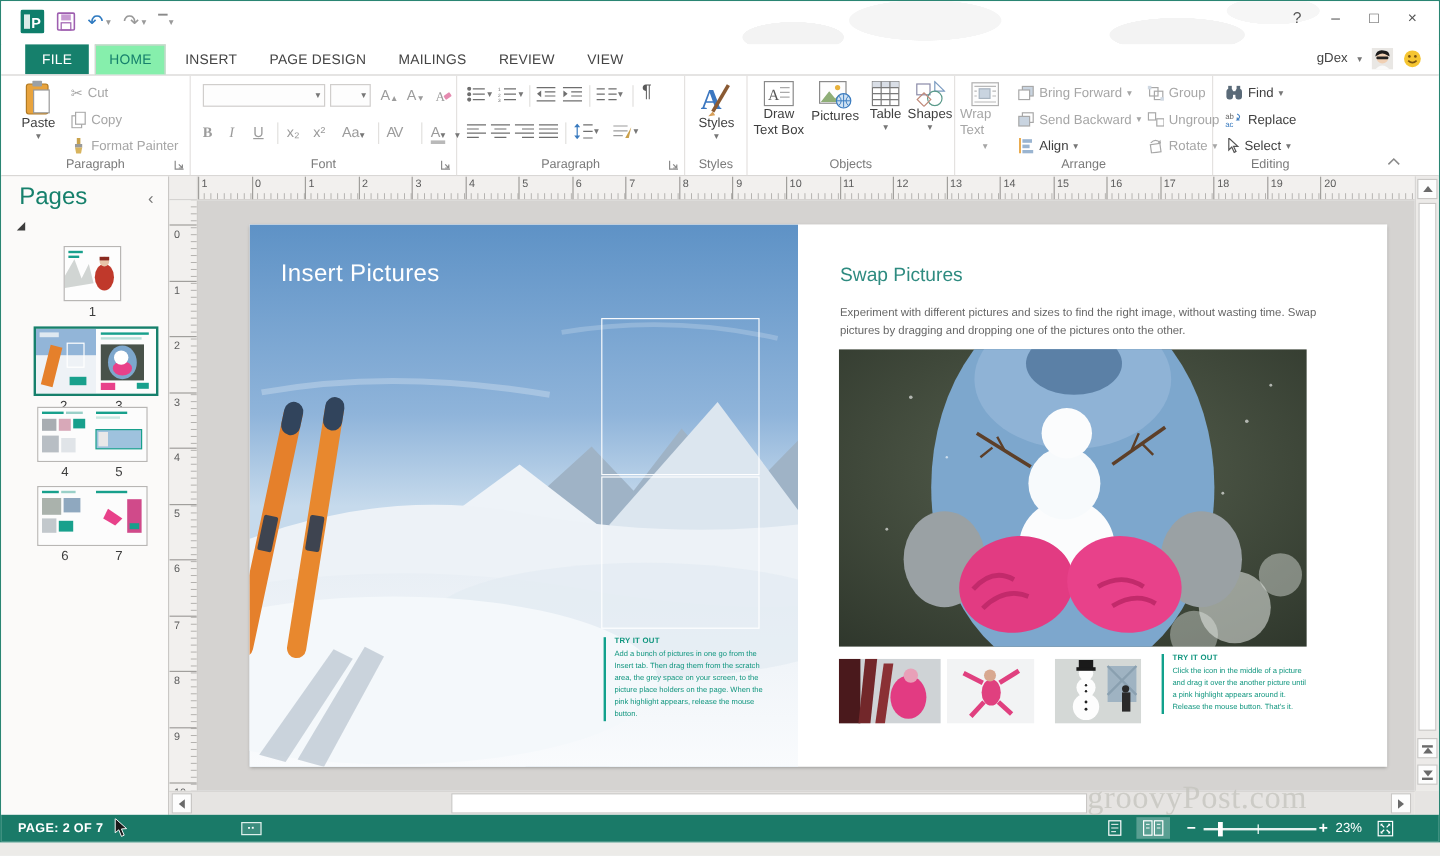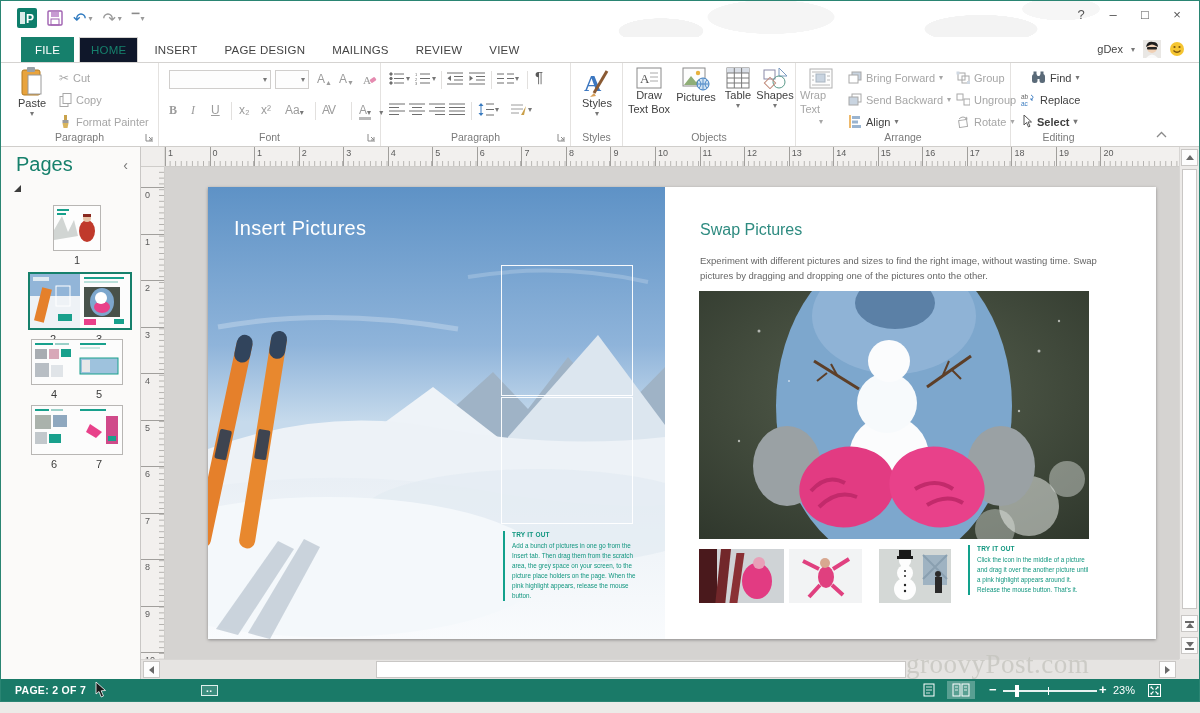--- a/index.html
+++ b/index.html
@@ -24,21 +24,21 @@
   #win-title { position:absolute; left:0; top:10px; width:100%; text-align:center; font-size:12px; color:#444; }
   #win-controls { position:absolute; right:14px; top:6px; display:flex; gap:16px; font-size:13px; color:#555; }
   #win-controls span { width:16px; text-align:center; }
 
   
   #tabrow { position:absolute; left:0; top:36px; width:100%; height:25px; background:#fff; }
   #tabs { position:absolute; left:20px; top:0; height:25px; display:flex; }
   .tab { height:25px; padding:0 11px; display:flex; align-items:center; font-size:11.5px; color:#444;
          margin-right:5px; letter-spacing:.2px; }
   .tab.file { background:var(--accent); color:#fff; padding:0 14px; }
-  .tab.active { background:#0f172a; color:var(--accent); border:1px solid #d5d3d1; border-bottom:none; position:relative; z-index:3; }
+  .tab.active { background:#86efac; color:var(--accent); border:1px solid #d5d3d1; border-bottom:none; position:relative; z-index:3; }
   #account { position:absolute; right:14px; top:3px; display:flex; align-items:center; gap:8px; }
   #account-name { font-size:11px; color:#444; }
   #account .dd { font-size:8px; color:#777; }
 
   
   #ribbon { position:absolute; left:0; top:61px; width:100%; height:85px; background:#fff; border-top:1px solid #d5d3d1; border-bottom:1px solid #d0cecb; }
   .rgroup { position:absolute; top:0; height:83px; border-right:1px solid #e4e2e0; }
   .glabel { position:absolute; bottom:3px; left:0; width:100%; text-align:center; font-size:10.5px; color:#7a7a7a; }
   .launcher { position:absolute; bottom:4px; right:4px; width:9px; height:9px; }
   .bigbtn { position:absolute; display:flex; flex-direction:column; align-items:center; font-size:11px; color:#3f3f3f; }
@@ -548,40 +548,40 @@
               <path d="M3 4 Q7 0 11 4" fill="none" stroke="#a8a8a8"></path>
               <path d="M11 1.5 L11.5 4.5 L8.5 4.5 Z" fill="#a8a8a8"></path>
             </svg>
         <span>Rotate</span>
             <span class="dd">▾</span>
       </div>
       <div class="glabel">Arrange</div>
     </div>
 
     <div class="rgroup" style="left:1010px;width:95px;border-right:none;">
-      <div class="smallbtn" style="left:20px;top:8px;">
+      <div class="smallbtn" style="left:10px;top:8px;">
         <svg width="15" height="13" viewBox="0 0 15 13">
               <rect x="1" y="3" width="5.5" height="9" rx="2.5" fill="#5a6a78"></rect>
               <rect x="8.5" y="3" width="5.5" height="9" rx="2.5" fill="#5a6a78"></rect>
               <rect x="5" y="5" width="5" height="3" fill="#5a6a78"></rect>
               <rect x="2.5" y="0.5" width="3" height="4" fill="#5a6a78"></rect>
               <rect x="9.5" y="0.5" width="3" height="4" fill="#5a6a78"></rect>
             </svg>
         <span>Find</span>
             <span class="dd">▾</span>
       </div>
       <div class="smallbtn" style="left:10px;top:30px;">
         <svg width="15" height="13" viewBox="0 0 15 13">
               <text x="0" y="6" font-size="6.5" fill="#666">ab</text>
               <text x="0" y="13" font-size="6.5" fill="#3a7bbf">ac</text>
               <path d="M10 2 Q14 4 10 7 L12 7 M10 7 L10 5" stroke="#3a7bbf" fill="none" stroke-width=".9"></path>
             </svg>
         <span>Replace</span>
       </div>
-      <div class="smallbtn" style="left:10px;top:52px;font-weight:bold;">
+      <div class="smallbtn" style="left:10px;top:52px;">
         <svg width="12" height="13" viewBox="0 0 12 13">
               <path d="M3 0 L3 10 L5.5 7.5 L7.5 12 L9 11.2 L7 7 L10.5 7 Z" fill="#fff" stroke="#555"></path>
             </svg>
         <span>Select</span>
             <span class="dd">▾</span>
       </div>
       <div class="glabel">Editing</div>
     </div>
 
     <svg id="ribbon-collapse" width="11" height="7" viewBox="0 0 11 7">

